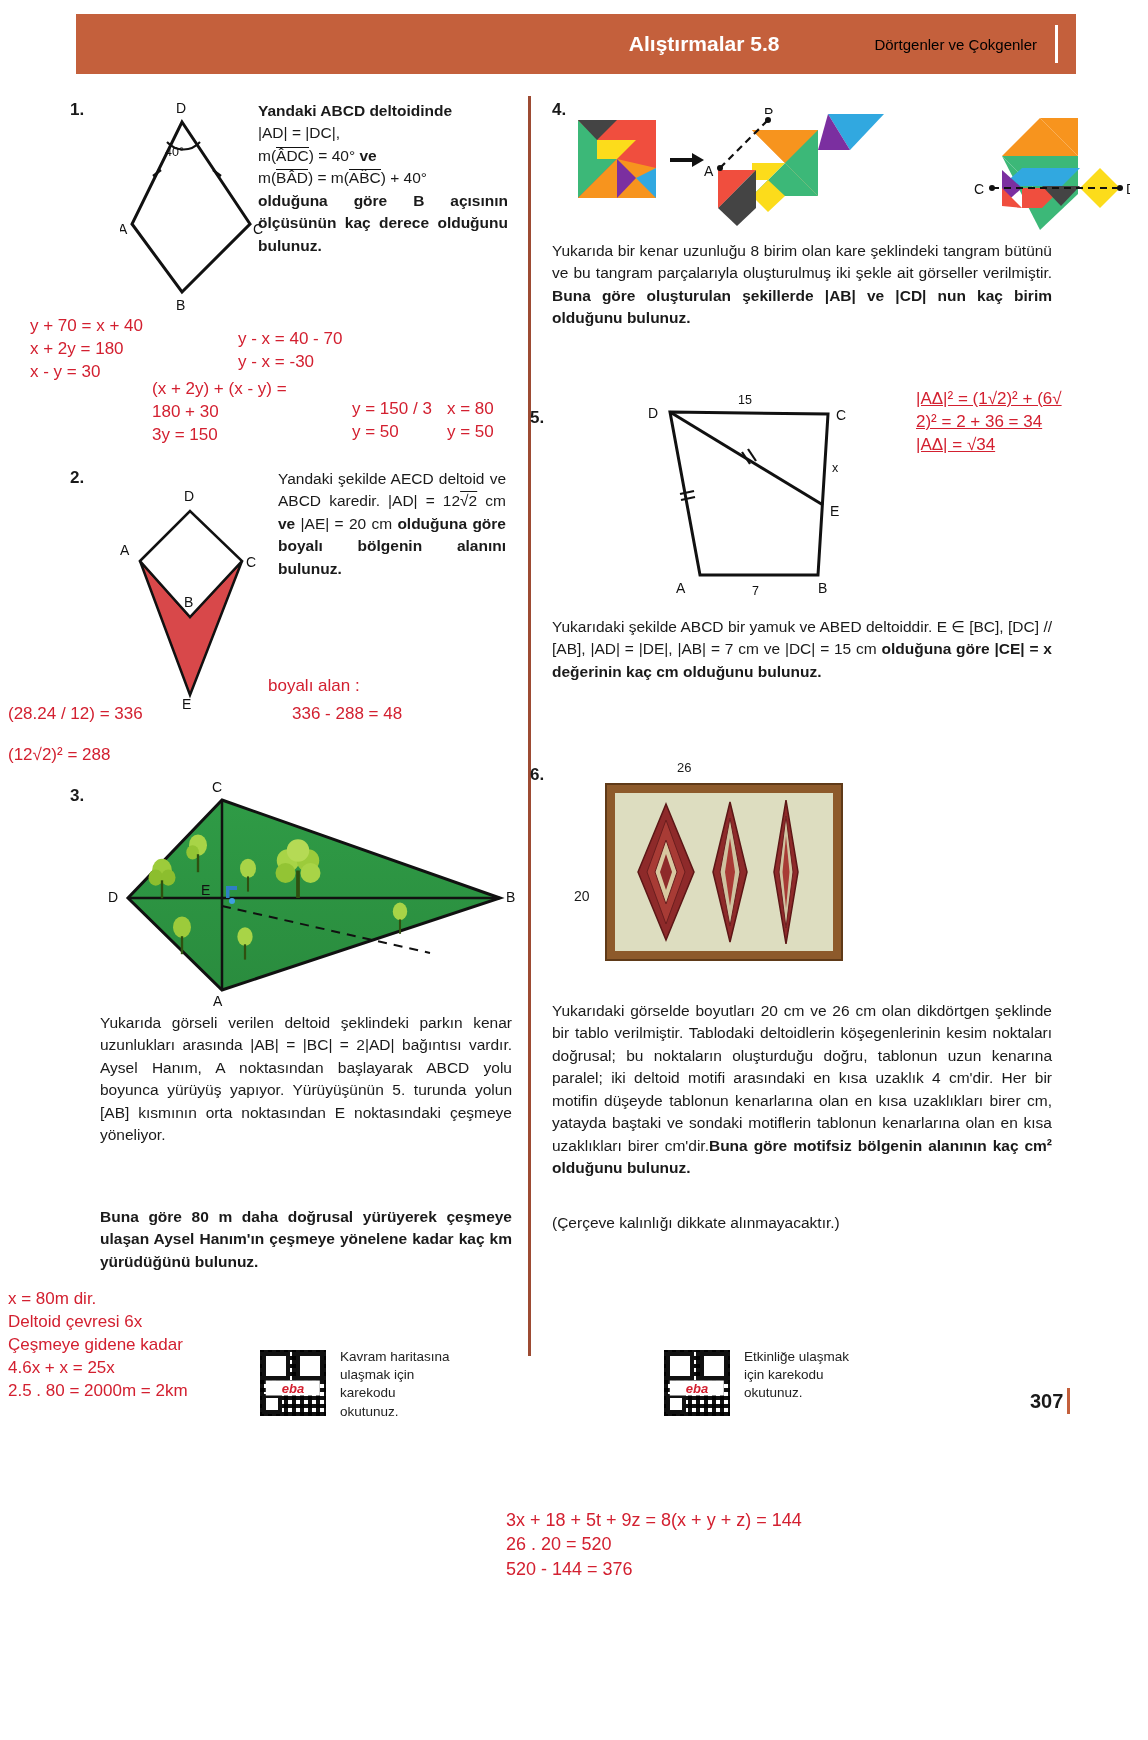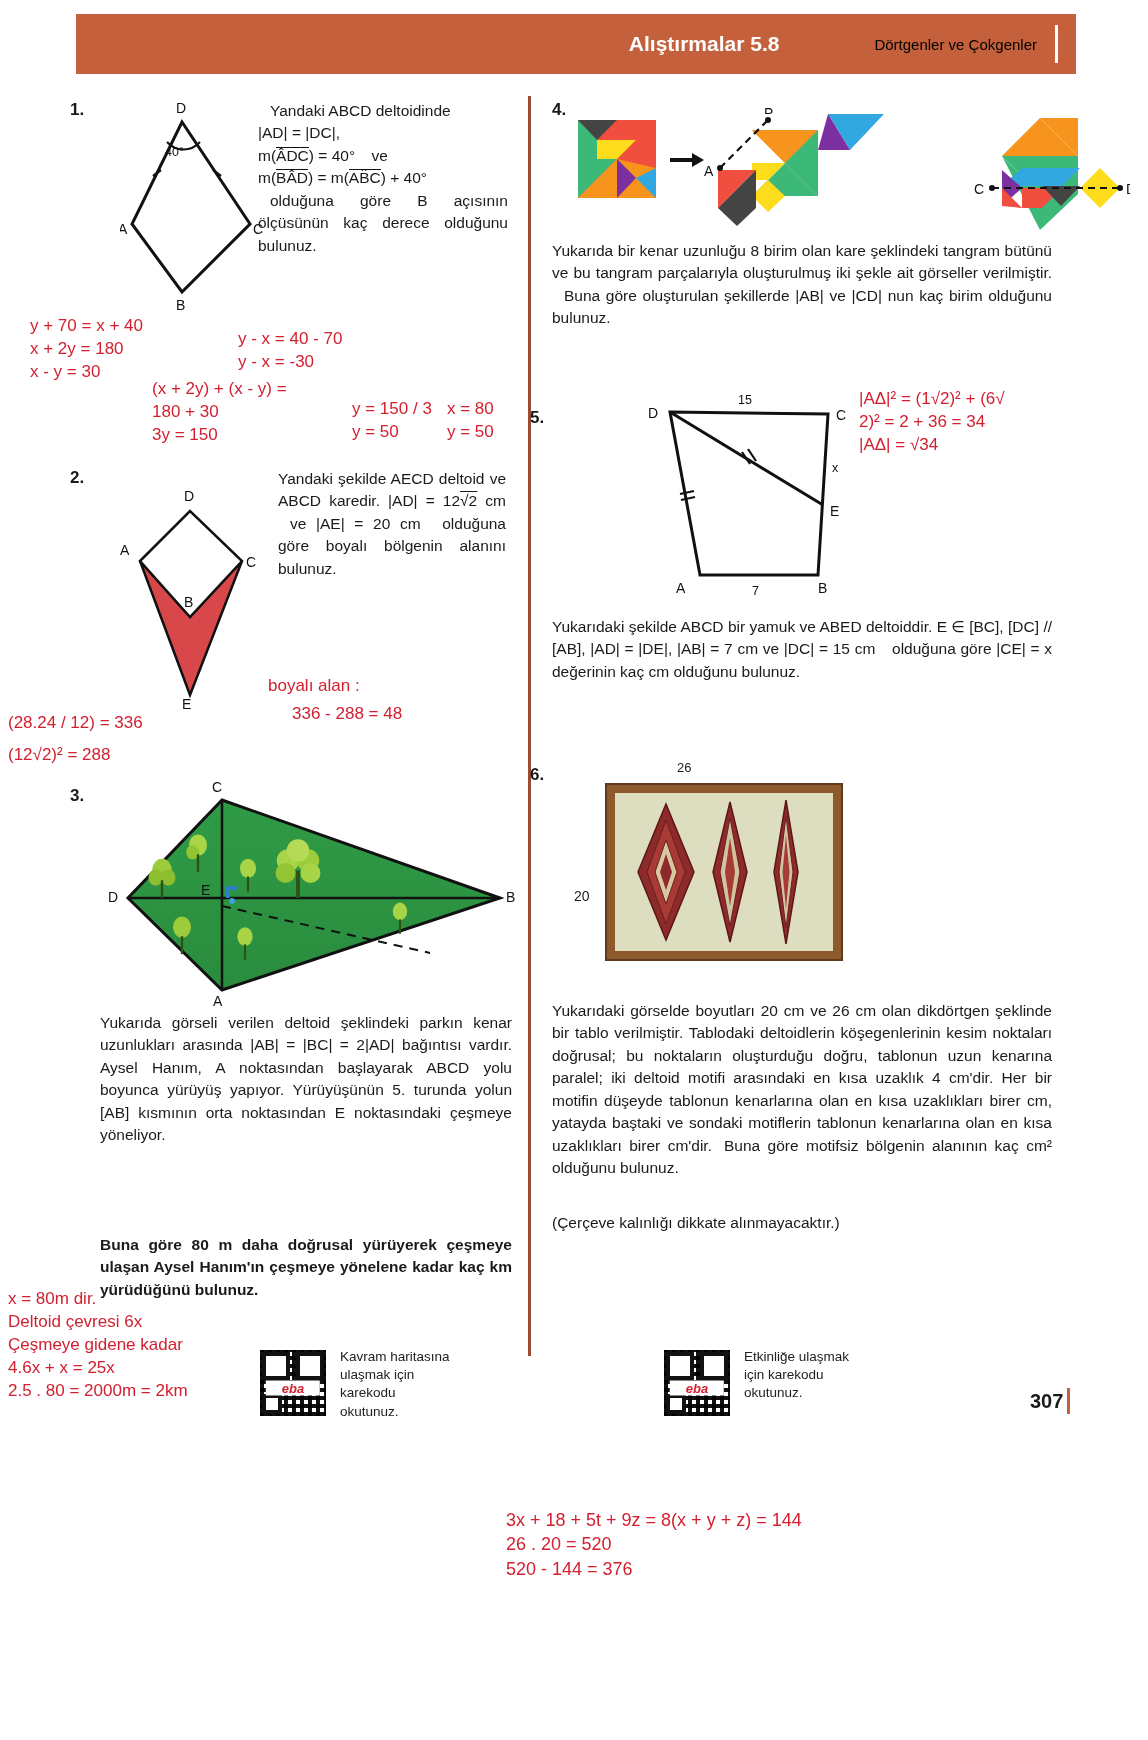--- a/index.html
+++ b/index.html
@@ -30,21 +30,21 @@
   }
   .divider {
     position:absolute; left:528px; top:96px; width:3px; height:1260px;
     background:#9d4b33;
   }
   
   .qnum { font-weight:bold; font-size:17px; }
   .qbody {
     font-size:15.5px; line-height:1.45; text-align:justify;
   }
-  .qbody b { font-weight:normal;margin-left:12px; }
+  .qbody b { font-weight:bold; }
   .red {
     color:#d32030; font-size:17px; line-height:1.35;
     white-space:pre-line;
   }
   
   .abs { position:absolute; }
   
   .qr {
     width:70px; height:70px;
     background:
@@ -136,21 +136,21 @@
     <text class="lbl" x="128" y="112">C</text>
     <text class="lbl" x="66" y="152">B</text>
     <text class="lbl" x="64" y="254">E</text>
   </svg>
 </div>
 
 <div class="abs qbody" style="left:278px; top:468px; width:228px;">
   Yandaki şekilde AECD deltoid ve ABCD karedir. |AD| = 12<span style="text-decoration:overline;">√2</span> cm <b>ve</b> |AE| = 20 cm <b>olduğuna göre boyalı bölgenin alanını bulunuz.</b>
 </div>
 
-<div class="abs red" style="left:8px; top:703px;margin-top:9px;">(28.24 / 12) = 336</div>
+<div class="abs red" style="left:8px; top:703px;">(28.24 / 12) = 336</div>
 <div class="abs red" style="left:8px; top:736px;margin-top:8px;">(12√2)² = 288</div>
 <div class="abs red" style="left:268px; top:675px;">boyalı alan :</div>
 <div class="abs red" style="left:292px; top:703px;">336 - 288 = 48</div>
 
 <div class="abs qnum" style="left:70px; top:786px;">3.</div>
 
 <div class="abs" style="left:100px; top:778px;">
   <svg width="420" height="230" viewBox="0 0 420 230">
     <defs>
       <linearGradient id="g1" x1="0" y1="0" x2="0" y2="1">
@@ -209,21 +209,21 @@
     </g>
     <text class="lbl" x="112" y="14">C</text>
     <text class="lbl" x="8" y="124">D</text>
     <text class="lbl" x="101" y="117">E</text>
     <text class="lbl" x="406" y="124">B</text>
     <text class="lbl" x="113" y="228">A</text>
   </svg>
 </div>
 
 <div class="abs qbody" style="left:100px; top:1012px; width:412px;">Yukarıda görseli verilen deltoid şeklindeki parkın kenar uzunlukları arasında |AB| = |BC| = 2|AD| bağıntısı vardır. Aysel Hanım, A noktasından başlayarak ABCD yolu boyunca yürüyüş yapıyor. Yürüyüşünün 5. turunda yolun [AB] kısmının orta noktasından E noktasındaki çeşmeye yöneliyor.</div>
-<div class="abs qbody" style="left:100px; top:1206px; width:412px; font-weight:bold;margin-top:28px;">Buna göre 80 m daha doğrusal yürüyerek çeşmeye ulaşan Aysel Hanım'ın çeşmeye yönelene kadar kaç km yürüdüğünü bulunuz.</div>
+<div class="abs qbody" style="left:100px; top:1206px; width:412px; font-weight:bold;">Buna göre 80 m daha doğrusal yürüyerek çeşmeye ulaşan Aysel Hanım'ın çeşmeye yönelene kadar kaç km yürüdüğünü bulunuz.</div>
 
 <div class="abs red" style="left:8px; top:1288px;">x = 80m dir.
 Deltoid çevresi 6x
 Çeşmeye gidene kadar
 4.6x + x = 25x
 2.5 . 80 = 2000m = 2km</div>
 
 <div class="abs" style="left:258px; top:1348px;">
   <div style="display:flex; align-items:flex-start; gap:12px;">
     <div class="qr">
@@ -323,21 +323,21 @@
     <text class="lbl" x="216" y="30">C</text>
     <text class="lbl" x="210" y="126">E</text>
     <text class="lbl" x="56" y="203">A</text>
     <text class="lbl" x="198" y="203">B</text>
     <text class="lbl-s" x="118" y="14">15</text>
     <text class="lbl-s" x="132" y="205">7</text>
     <text class="lbl-s" x="212" y="82">x</text>
   </svg>
 </div>
 
-<div class="abs red" style="left:859px; top:388px;">|AΔ|² = (1√2)² + (6√
+<div class="abs red" style="left:916px; top:388px;text-decoration:underline;">|AΔ|² = (1√2)² + (6√
 2)² = 2 + 36 = 34
 |AΔ| = √34</div>
 
 <div class="abs qbody" style="left:552px; top:616px; width:500px;">
   <span>Yukarıdaki şekilde ABCD bir yamuk ve ABED deltoiddir. E ∈ [BC], [DC] // [AB], |AD| = |DE|, |AB| = 7 cm ve |DC| = 15 cm </span><b>olduğuna göre |CE| = x değerinin kaç cm olduğunu bulunuz.</b>
 </div>
 
 <div class="abs qnum" style="left:530px; top:765px;">6.</div>
 
 <div class="abs lbl-s" style="left:677px; top:760px; font-size:13px;">26</div>

